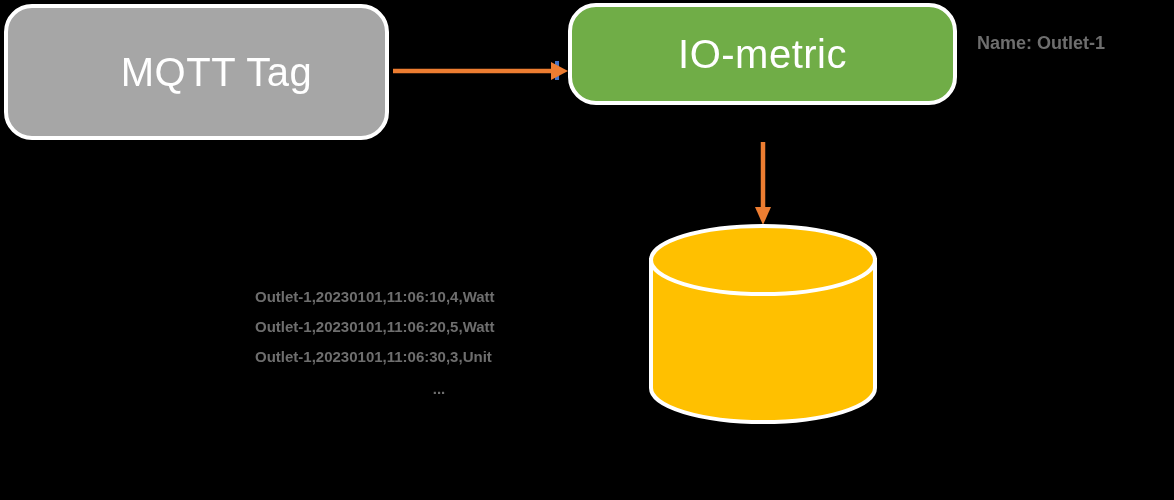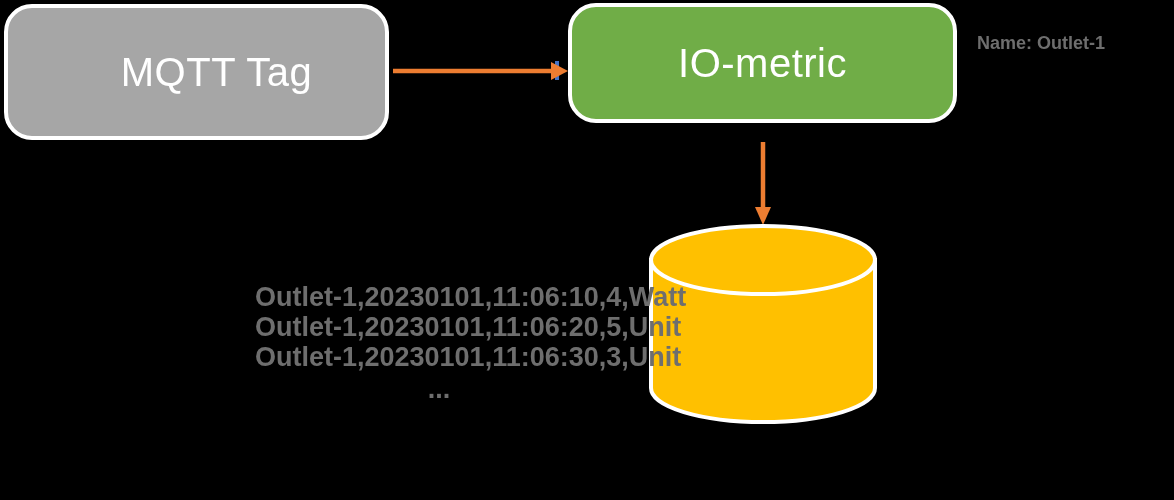--- a/index.html
+++ b/index.html
@@ -22,21 +22,21 @@
     border-radius: 28px;
     display: flex;
     align-items: center;
     justify-content: center;
   }
   .node-gray {
     left: 4px; top: 4px; width: 385px; height: 136px;
     background: var(--node-gray, #a6a6a6);
   }
   .node-green {
-    left: 568px; top: 3px; width: 389px; height: 120px;
+    left: 568px; top: 3px; width: 389px; height: 102px;
     background: var(--node-green, #70ad47);
   }
   .node-label {
     color: var(--node-label, #ffffff);
     font-size: 40px;
     font-weight: 400;
     letter-spacing: 0.5px;
     white-space: nowrap;
   }
   .node-gray .node-label { transform: translateX(20px); }
@@ -60,21 +60,21 @@
     font-size: 18px;
     font-weight: 700;
     line-height: 34px;
     white-space: nowrap;
   }
   .csv {
     position: absolute;
     left: 255px; top: 282px;
     width: 368px;
     color: var(--muted-text, #6e6e6e);
-    font-size: 27px;
+    font-size: 15px;
     font-weight: 700;
     line-height: 30px;
     white-space: nowrap;
   }
   .csv-ellipsis {
     text-align: center;
     line-height: 34px;
   }
 </style>
 </head>
@@ -105,18 +105,18 @@
     <polygon class="arrow-head" points="7,66 23,66 15,84"></polygon>
   </svg>
 
   <svg class="arrow-svg" style="left:645px; top:212px;" width="236" height="216" viewBox="0 0 236 216">
     <path class="cyl-shape" d="M 6,48 V 176 A 112,34 0 0 0 230,176 V 48 Z"></path>
     <ellipse class="cyl-shape" cx="118" cy="48" rx="112" ry="34"></ellipse>
   </svg>
 
   <div class="csv">
     <div>Outlet-1,20230101,11:06:10,4,Watt</div>
-    <div>Outlet-1,20230101,11:06:20,5,Unit</div>
+    <div>Outlet-1,20230101,11:06:20,5,Watt</div>
     <div>Outlet-1,20230101,11:06:30,3,Unit</div>
     <div class="csv-ellipsis">...</div>
   </div>
 
 </div>
 
 </body></html>

